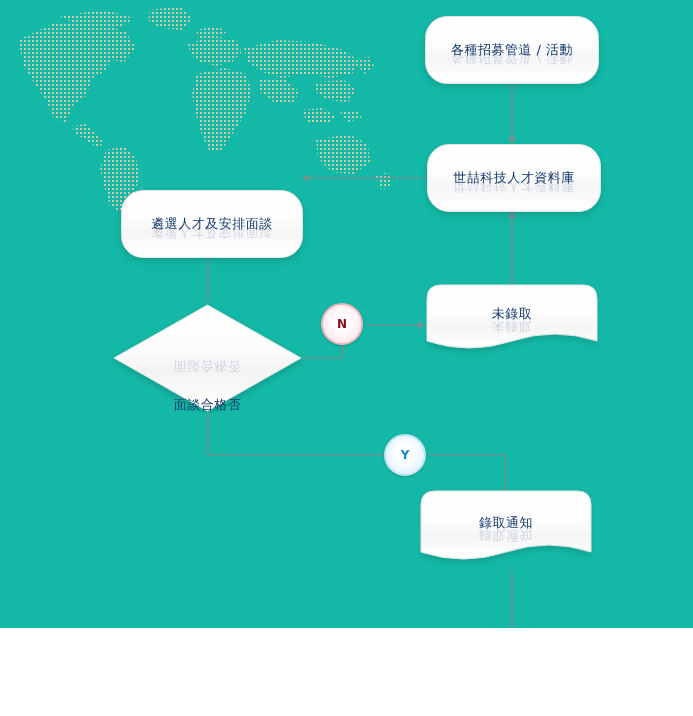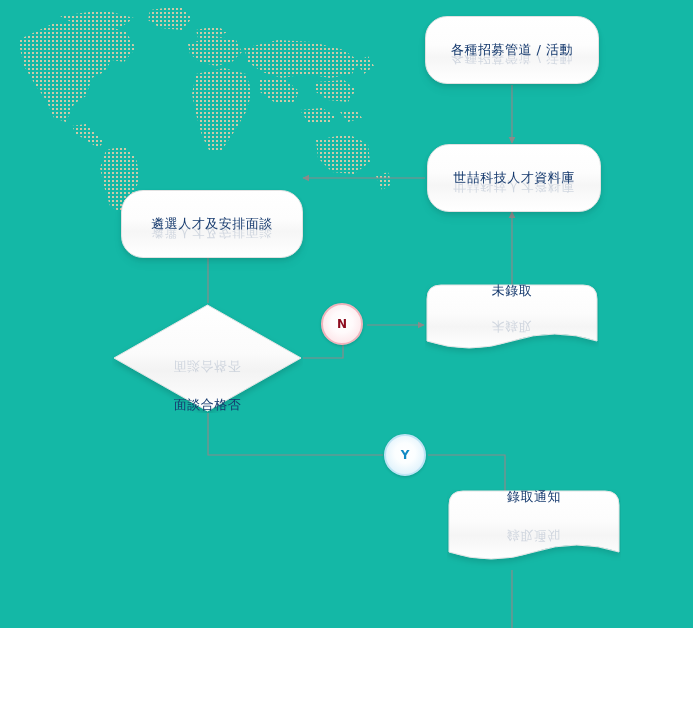--- a/index.html
+++ b/index.html
@@ -92,21 +92,21 @@
       0 6px 10px rgba(0,0,0,0.05),
       inset 0 1px 0 rgba(255,255,255,0.9);
     display: flex;
     align-items: center;
     justify-content: center;
   }
 
   
   .box-doc {
     display: flex;
-    align-items: flex-start;
+    align-items: center;
     justify-content: center;
   }
   .box-doc .doc-svg {
     position: absolute;
     left: 0;
     top: 0;
     width: 100%;
     height: 100%;
     z-index: 1;
   }
@@ -282,21 +282,21 @@
                Q 130 44 87 58 Q 44 72 2 58 Z" fill="url(#docGrad1)" stroke="#e4e4e4" stroke-width="1" filter="url(#docShadow1)"></path>
     </svg>
     <div class="node-label" style="margin-bottom:14px;">未錄取</div>
     <div class="node-reflect" style="top:46%;">未錄取</div>
   </div>
 
   <div class="node badge badge-y" style="left:384px; top:434px; width:42px; height:42px;">
     <span>Y</span>
   </div>
 
-  <div class="node box-doc" style="left:447px; top:489px; width:174px; height:82px;">
+  <div class="node box-doc" style="left:419px; top:489px; width:174px; height:82px;">
     <svg class="doc-svg" viewBox="0 0 174 82" preserveAspectRatio="none" xmlns="http://www.w3.org/2000/svg" aria-hidden="true">
       <defs>
         <linearGradient id="docGrad2" x1="0" y1="0" x2="0" y2="1">
           <stop offset="0%" stop-color="#ffffff"></stop>
           <stop offset="45%" stop-color="#fcfcfc"></stop>
           <stop offset="66%" stop-color="#f5f5f5"></stop>
           <stop offset="100%" stop-color="#ffffff"></stop>
         </linearGradient>
         <filter id="docShadow2" x="-20%" y="-20%" width="150%" height="165%">
           <feDropShadow dx="0" dy="3" stdDeviation="3" flood-color="#000000" flood-opacity="0.14"></feDropShadow>

